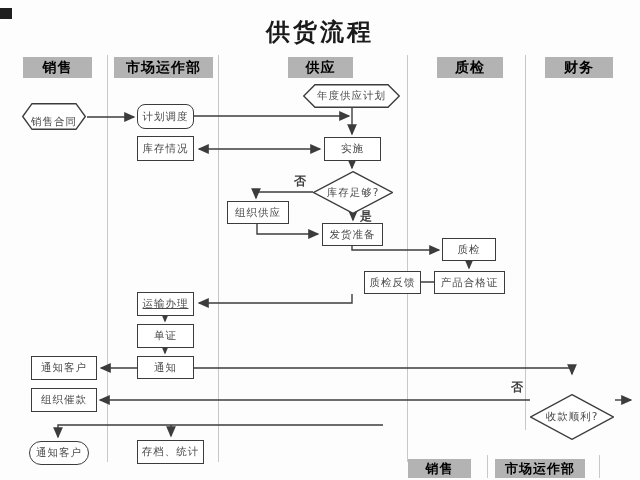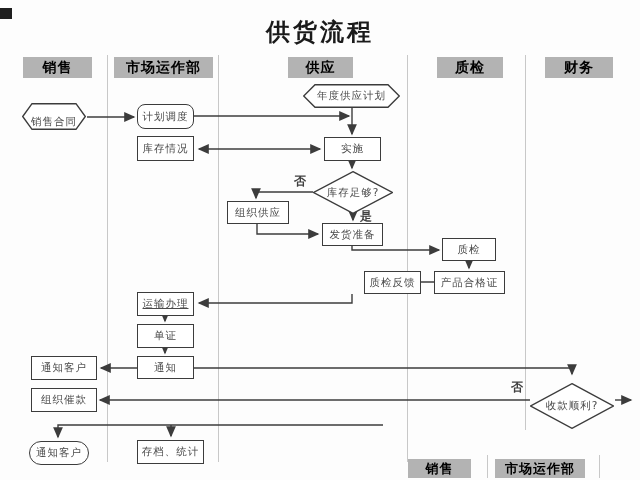--- a/index.html
+++ b/index.html
@@ -154,21 +154,21 @@
   </div>
 
 <div class="node" style="left:31px;top:356px;width:66px;height:24px;">
     <span>通知客户</span>
   </div>
 
 <div class="node" style="left:31px;top:388px;width:66px;height:24px;">
     <span>组织催款</span>
   </div>
 
-<div class="shape" style="left:530px;top:383px;width:84px;height:46px;justify-content:center;">
+<div class="shape" style="left:530px;top:394px;width:84px;height:46px;justify-content:center;">
   <svg width="84" height="46">
       <polygon points="42,0.7 83.3,23 42,45.3 0.7,23" fill="#fff" stroke="#3c3c3c" stroke-width="1.4"></polygon>
     </svg>
   <span>收款顺利?</span>
 </div>
 <div class="dlabel" style="left:511px;top:379px;">否</div>
 
 <div class="node stadium" style="left:29px;top:441px;width:60px;height:24px;">
     <span>通知客户</span>
   </div>

